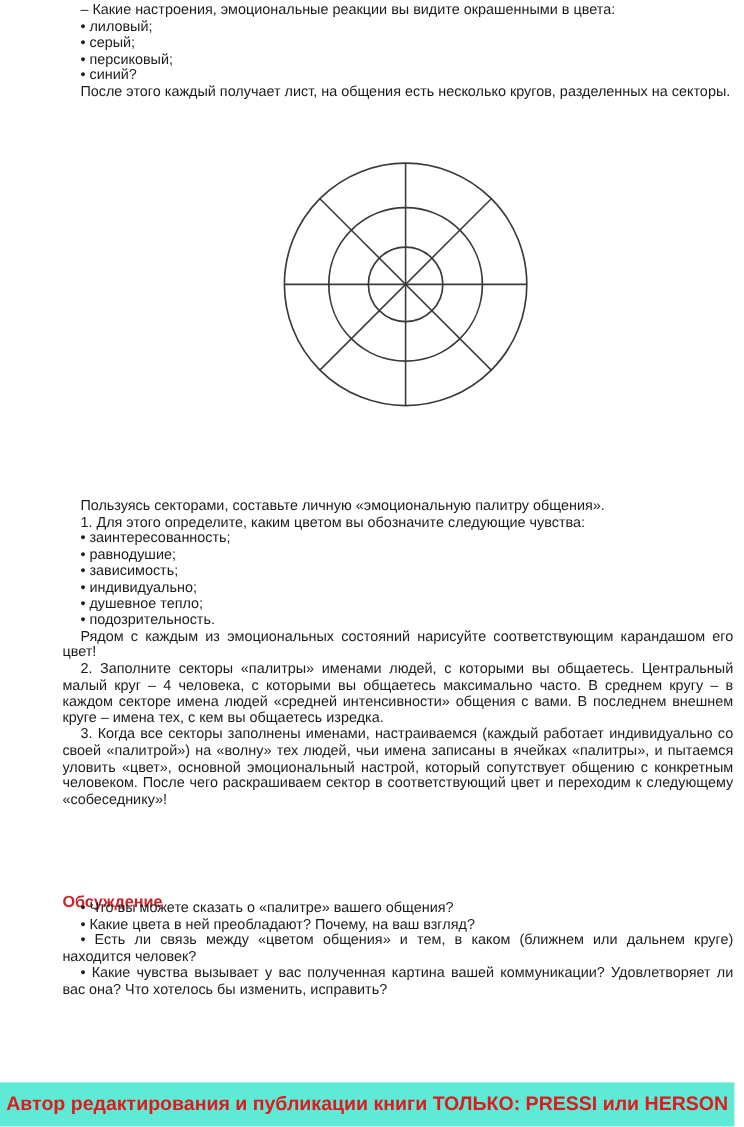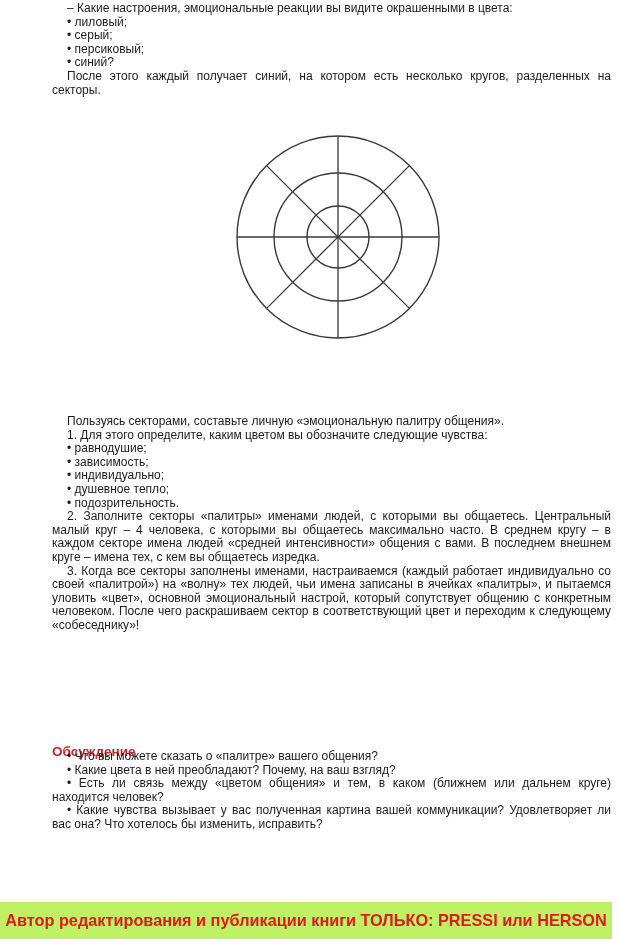--- a/index.html
+++ b/index.html
@@ -34,21 +34,21 @@
     font-weight: bold;
     color: #c9252d;
   }
   .diagram { position: absolute; left: 234px; top: 133px; }
   .footer-band {
     position: absolute;
     left: 0;
     top: 902px;
     width: 612px;
     height: 37px;
-    background: #bef264;
+    background: #5eead4;
     display: flex;
     align-items: center;
     justify-content: center;
   }
   .footer-band p {
     margin: 0;
     font-size: 16.3px;
     font-weight: bold;
     color: #e2181f;
     white-space: nowrap;
@@ -58,41 +58,43 @@
 <body>
 
 <div class="page">
 
   <section class="block intro">
     <p>– Какие настроения, эмоциональные реакции вы видите окрашенными в цвета:</p>
     <p>• лиловый;</p>
     <p>• серый;</p>
     <p>• персиковый;</p>
     <p>• синий?</p>
-    <p>После этого каждый получает синий, на котором есть несколько кругов, разделенных на секторы.</p>
+    <p>После этого каждый получает лист, на общения есть несколько кругов, разделенных на секторы.</p>
   </section>
 
   <svg class="diagram" width="208" height="208" viewBox="0 0 208 208">
     <circle cx="104" cy="104" r="101" fill="none" stroke="#3a3a3a" stroke-width="1.4"></circle>
     <circle cx="104" cy="104" r="64" fill="none" stroke="#3a3a3a" stroke-width="1.4"></circle>
     <circle cx="104" cy="104" r="31" fill="none" stroke="#3a3a3a" stroke-width="1.4"></circle>
     <line x1="104" y1="3" x2="104" y2="205" stroke="#3a3a3a" stroke-width="1.3"></line>
     <line x1="3" y1="104" x2="205" y2="104" stroke="#3a3a3a" stroke-width="1.3"></line>
     <line x1="32.6" y1="32.6" x2="175.4" y2="175.4" stroke="#3a3a3a" stroke-width="1.3"></line>
     <line x1="175.4" y1="32.6" x2="32.6" y2="175.4" stroke="#3a3a3a" stroke-width="1.3"></line>
   </svg>
 
   <section class="block instructions">
     <p>Пользуясь секторами, составьте личную «эмоциональную палитру общения».</p>
     <p>1. Для этого определите, каким цветом вы обозначите следующие чувства:</p>
+    <p>• заинтересованность;</p>
     <p>• равнодушие;</p>
     <p>• зависимость;</p>
     <p>• индивидуально;</p>
     <p>• душевное тепло;</p>
     <p>• подозрительность.</p>
+    <p>Рядом с каждым из эмоциональных состояний нарисуйте соответствующим карандашом его цвет!</p>
     <p>2. Заполните секторы «палитры» именами людей, с которыми вы общаетесь. Центральный малый круг – 4 человека, с которыми вы общаетесь максимально часто. В среднем кругу – в каждом секторе имена людей «средней интенсивности» общения с вами. В последнем внешнем круге – имена тех, с кем вы общаетесь изредка.</p>
     <p>3. Когда все секторы заполнены именами, настраиваемся (каждый работает индивидуально со своей «палитрой») на «волну» тех людей, чьи имена записаны в ячейках «палитры», и пытаемся уловить «цвет», основной эмоциональный настрой, который сопутствует общению с конкретным человеком. После чего раскрашиваем сектор в соответствующий цвет и переходим к следующему «собеседнику»!</p>
   </section>
 
   <h2 class="discussion-heading">Обсуждение</h2>
 
   <section class="block questions">
     <p>• Что вы можете сказать о «палитре» вашего общения?</p>
     <p>• Какие цвета в ней преобладают? Почему, на ваш взгляд?</p>
     <p>• Есть ли связь между «цветом общения» и тем, в каком (ближнем или дальнем круге) находится человек?</p>

